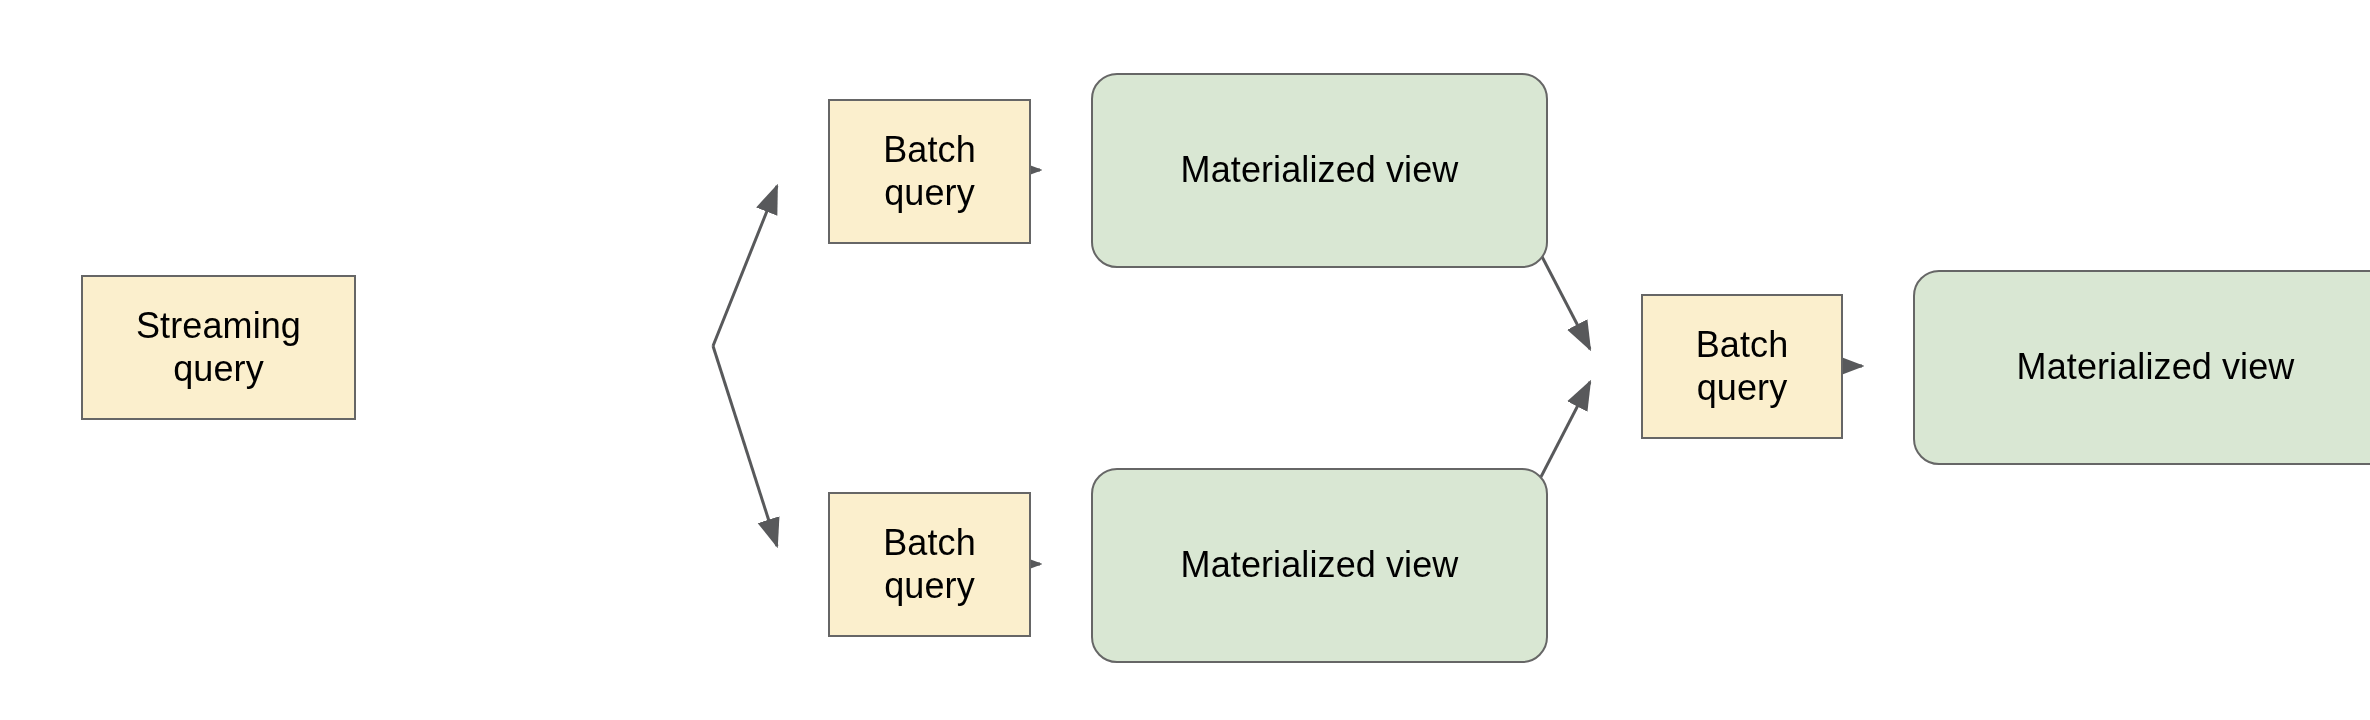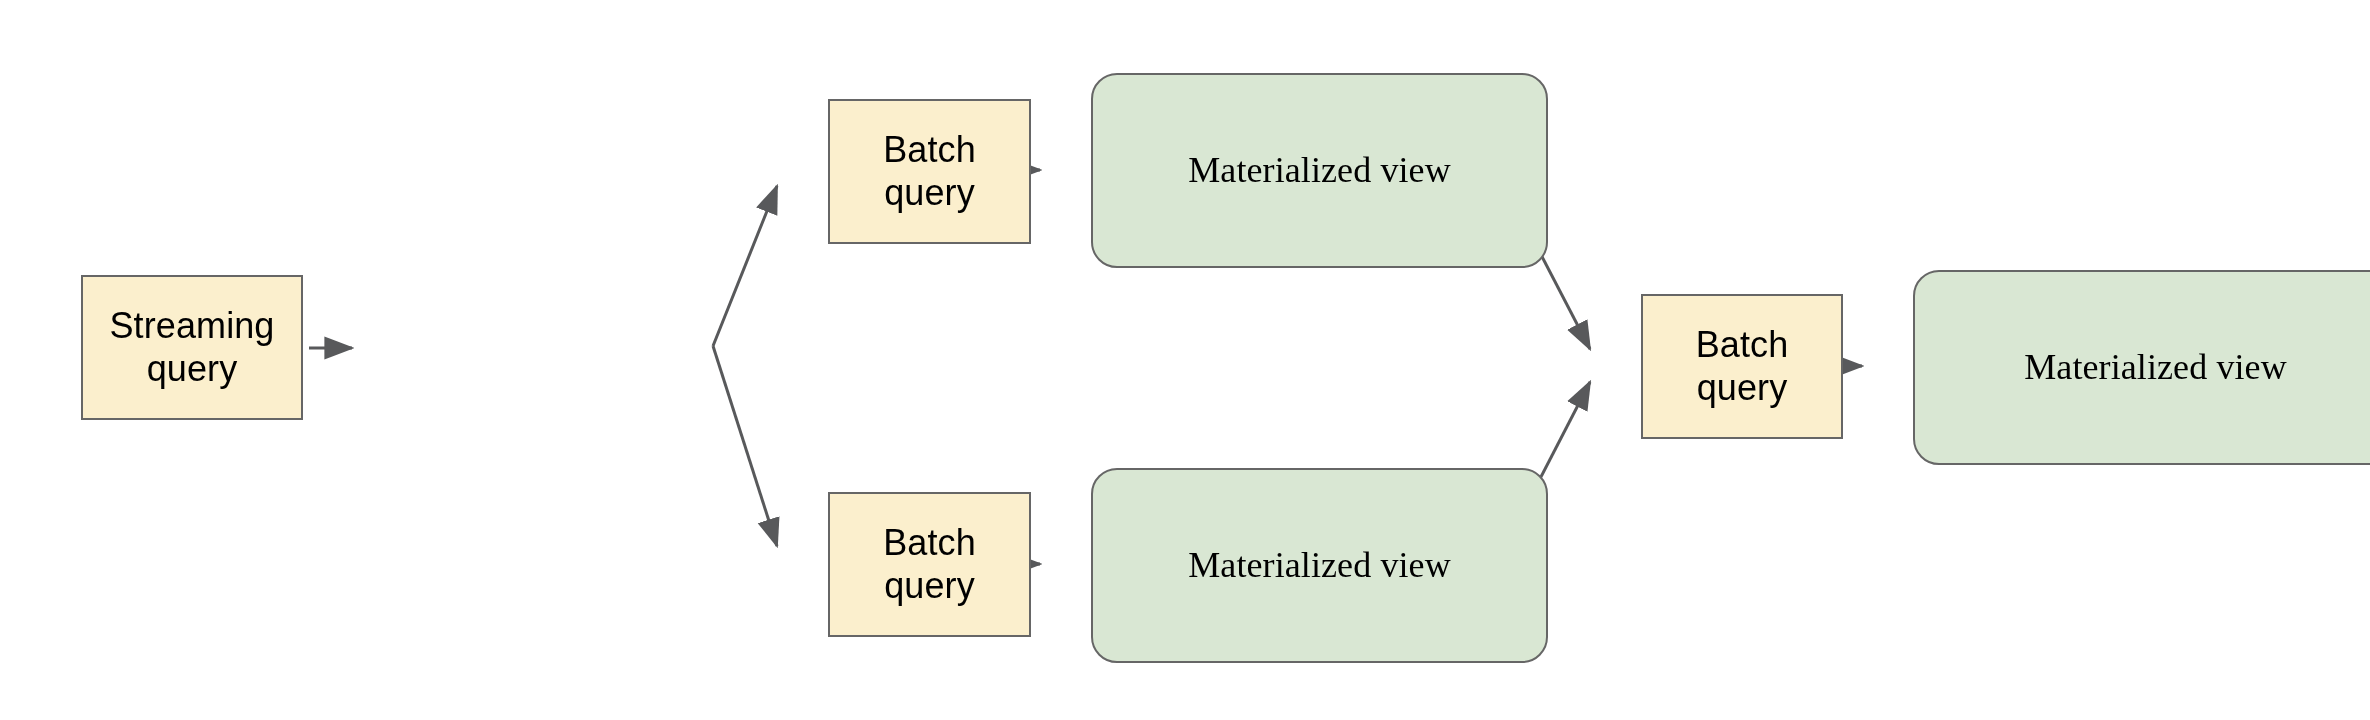--- a/index.html
+++ b/index.html
@@ -44,21 +44,20 @@
   }
   .node-process {
     background: #fbefcd;
     border-radius: 0;
     font-size: 36px;
   }
   .node-store {
     background: #d9e7d3;
     border-radius: 26px;
     font-size: 36px;
-    font-family: Liberation Serif, serif;
   }
   .node-label {
     display: block;
     white-space: pre-line;
   }
 </style>
 </head>
 <body>
 
 <div id="diagram-canvas">
@@ -80,21 +79,21 @@
 
     <line x1="984" y1="564" x2="1040" y2="564" stroke="#58595b" stroke-width="3" marker-end="url(#arrowhead)"></line>
 
     <line x1="1498" y1="172" x2="1590" y2="349" stroke="#58595b" stroke-width="3" marker-end="url(#arrowhead)"></line>
 
     <line x1="1498" y1="560" x2="1590" y2="382" stroke="#58595b" stroke-width="3" marker-end="url(#arrowhead)"></line>
 
     <line x1="1796" y1="366" x2="1862" y2="366" stroke="#58595b" stroke-width="3" marker-end="url(#arrowhead)"></line>
   </svg>
 
-  <div class="node node-process" style="left:33px; top:275px; width:222px; height:145px;">
+  <div class="node node-process" style="left:33px; top:275px; width:275px; height:145px;">
     <span class="node-label">Streaming
 query</span>
   </div>
 
 
   <div class="node node-process" style="left:780px; top:99px; width:203px; height:145px;">
     <span class="node-label">Batch
 query</span>
   </div>
 

